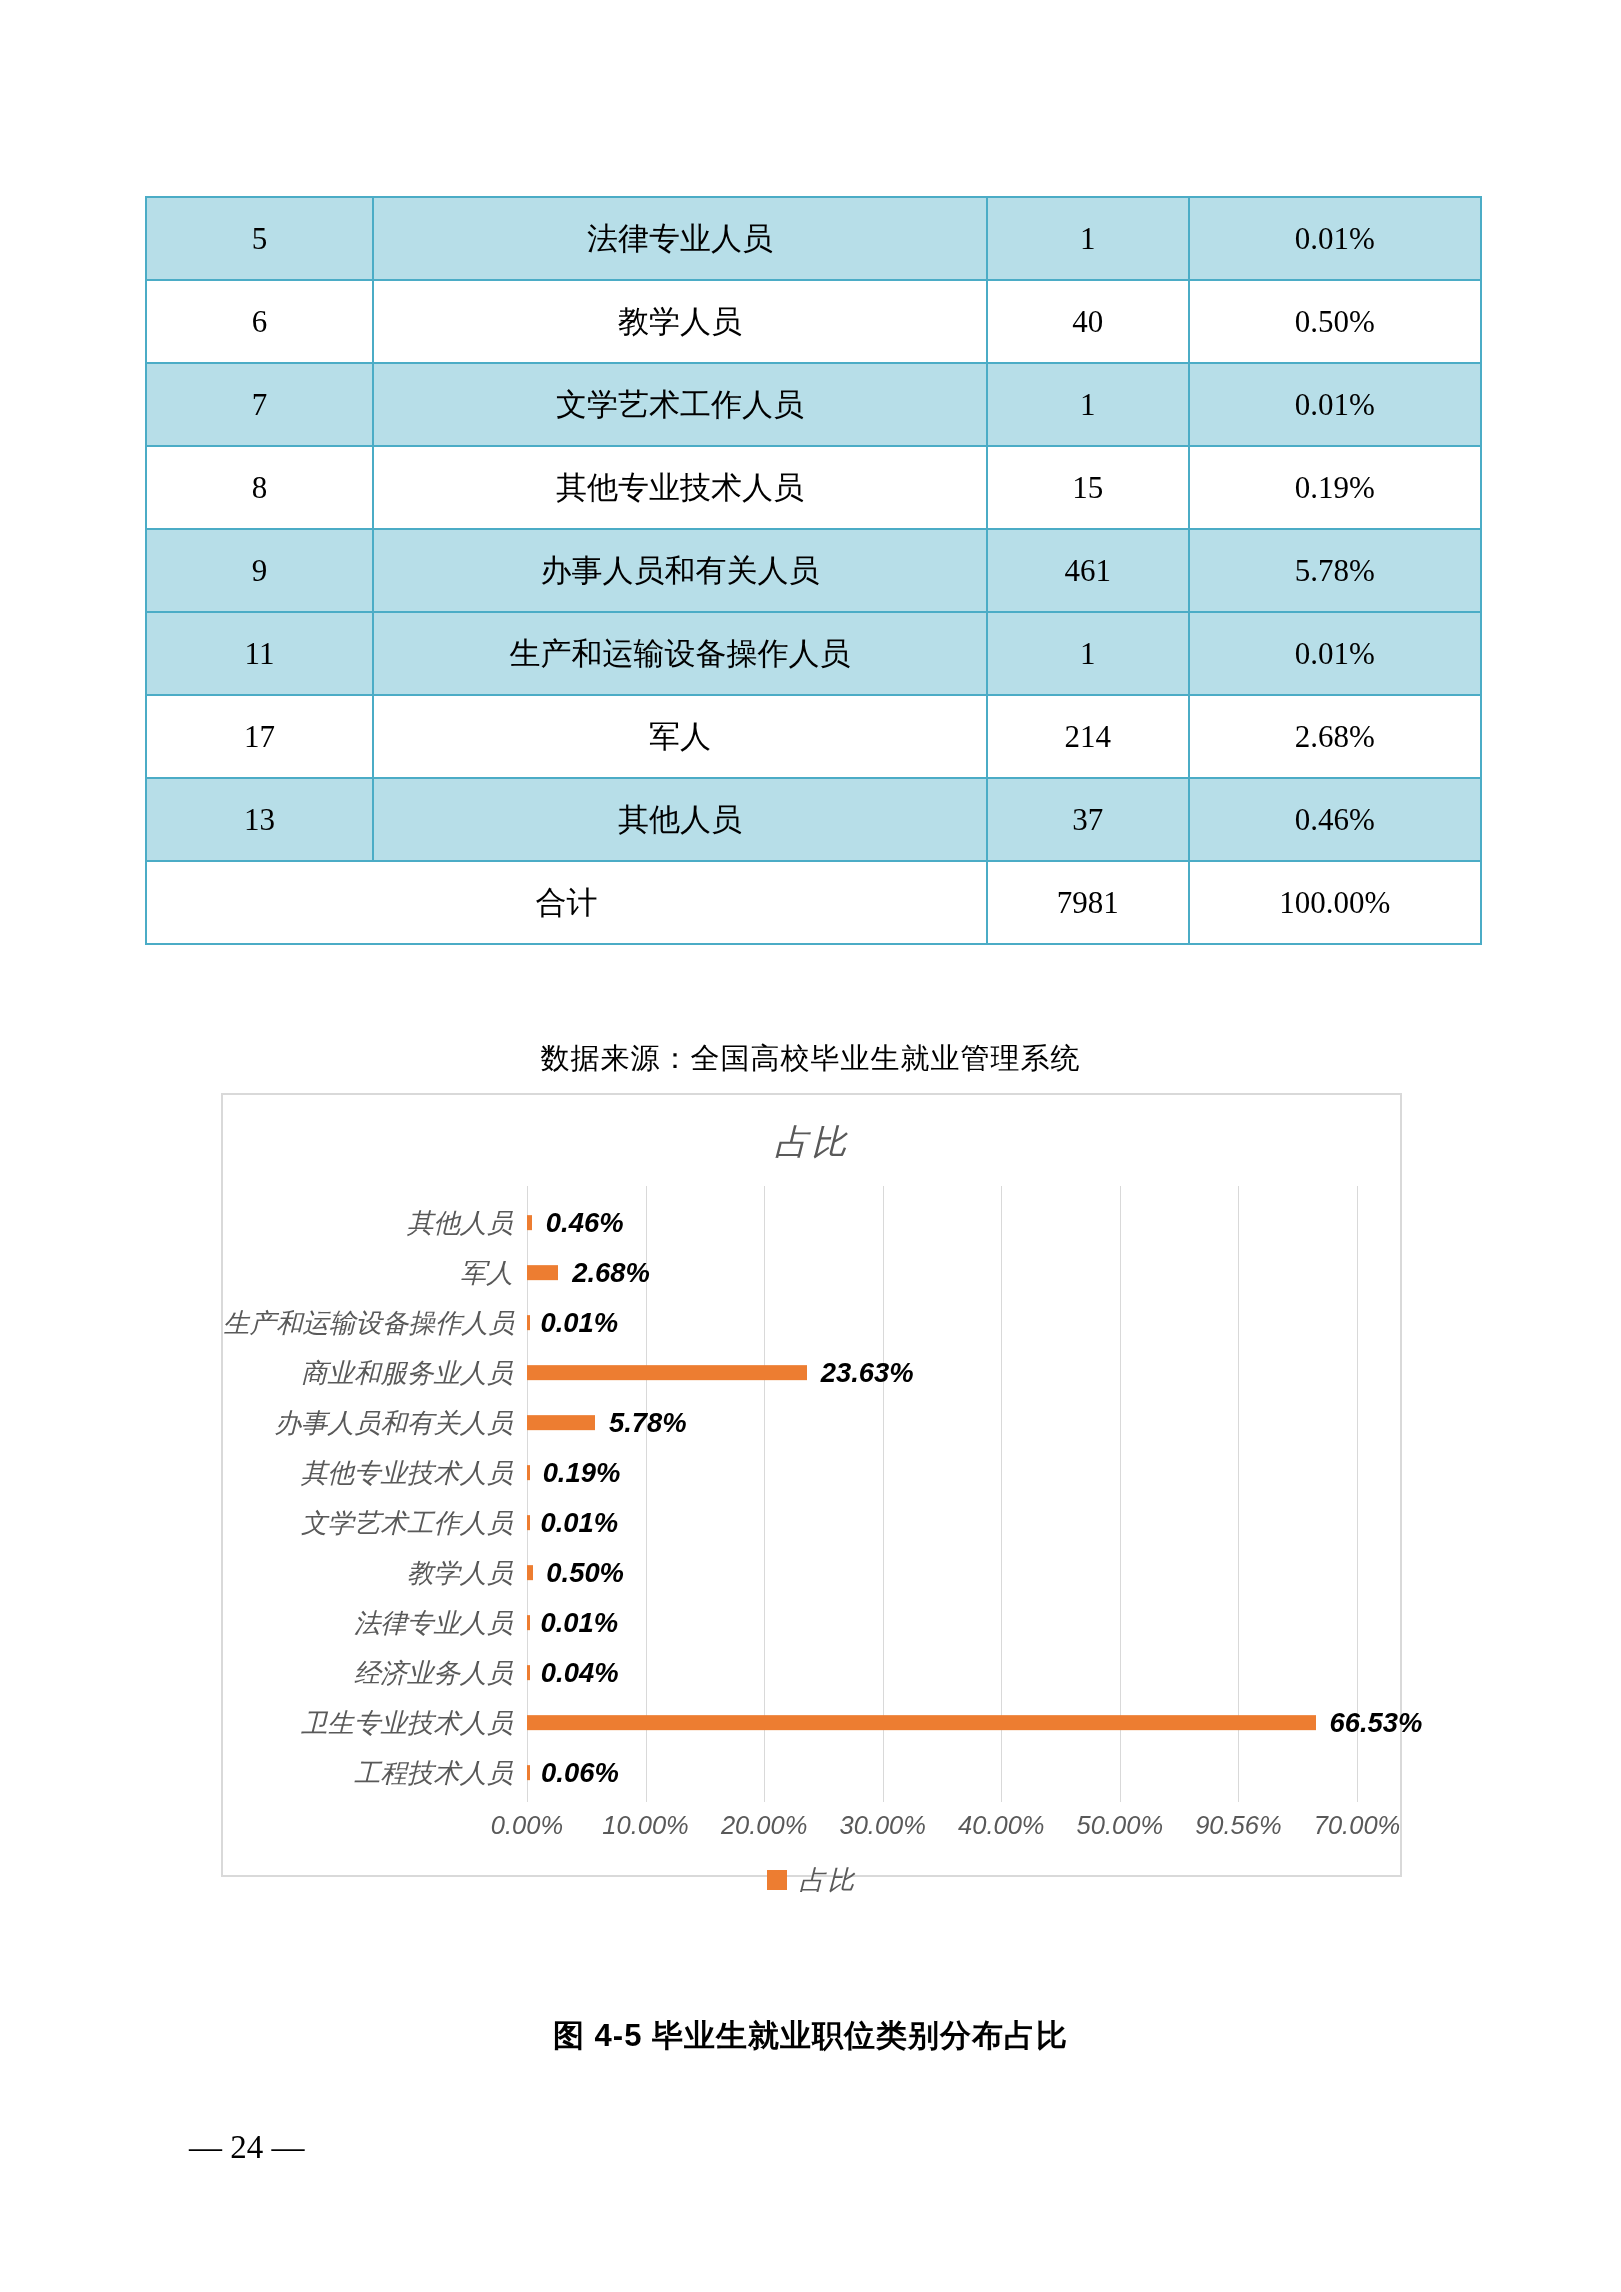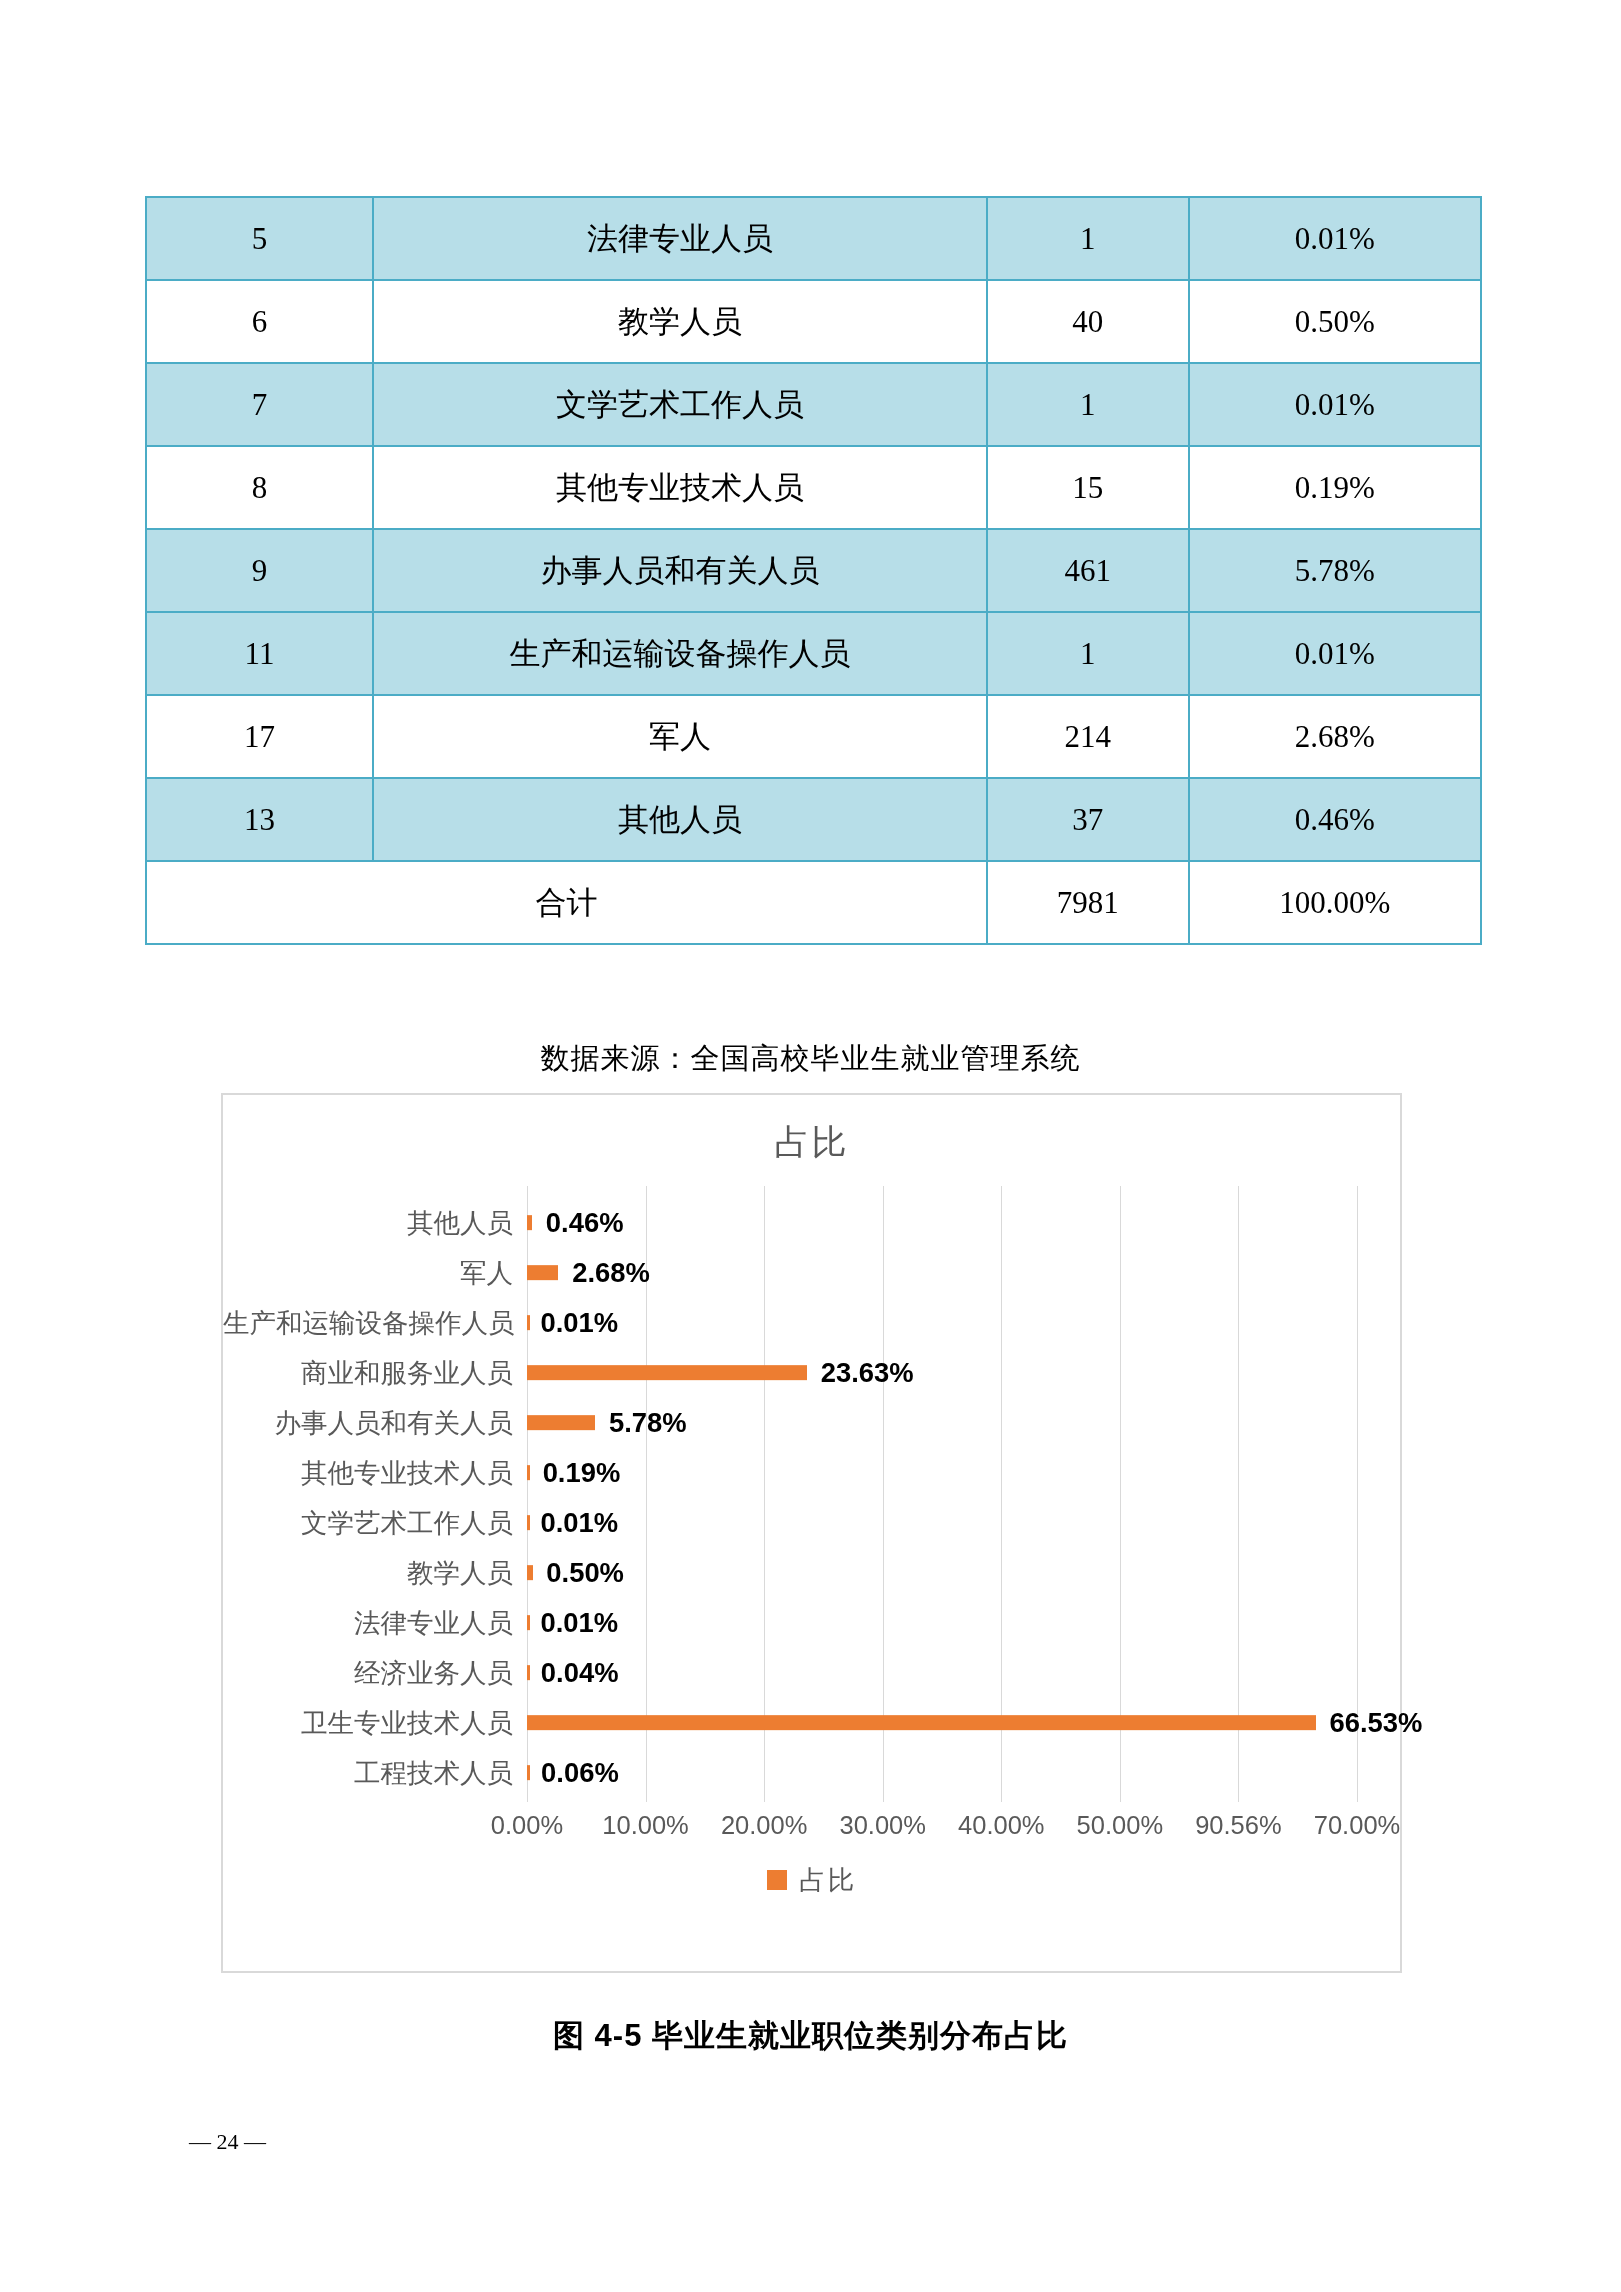--- a/index.html
+++ b/index.html
@@ -21,22 +21,22 @@
     height:81px;text-align:center;vertical-align:middle;
     font-size:31px;color:#000;padding:0 5.9px;overflow:hidden;
   }
   .data-table tr.shaded td{background:var(--table-fill);}
 
   
   .source-note{position:absolute;top:1039px;left:0;width:100%;text-align:center;
     font-size:29px;color:#000;letter-spacing:1px;}
 
   
-  .chart-frame{position:absolute;left:221px;top:1093px;width:1181px;height:880px;
-    border:2px solid var(--grid);background:#fff;box-sizing:border-box;}
+  .chart-frame{position:absolute;left:221px;top:1093px;width:1181px;height:784px;
+    border:2px solid var(--grid);background:#fff;box-sizing:border-box;font-style:italic;}
   .chart-title{margin-top:23.5px;text-align:center;font-size:35px;color:var(--axis-text);
     font-family:"Liberation Sans","DejaVu Sans",sans-serif;letter-spacing:2px;line-height:45px;}
   .plot{position:relative;margin-top:34px;}
   .grid-overlay{position:absolute;left:304px;right:43px;top:-11.8px;bottom:-4.9px;}
   .gridline{position:absolute;top:0;bottom:0;width:1px;background:var(--grid);}
   .chart-rows{position:relative;}
   .chart-row{display:flex;align-items:center;height:50px;position:relative;}
   .cat-label{width:290px;padding-right:13.7px;flex:none;text-align:right;
     font-size:26.5px;color:var(--axis-text);white-space:nowrap;overflow:hidden;}
   .bar-track{position:relative;flex:1;height:50px;margin-right:43px;}
@@ -50,21 +50,21 @@
     font-family:"Liberation Sans","DejaVu Sans",sans-serif;
     font-size:25.5px;color:var(--axis-text);white-space:nowrap;}
   .legend{display:flex;justify-content:center;align-items:center;gap:11.8px;margin-top:15.7px;}
   .legend-swatch{width:20.6px;height:20.6px;background:var(--bar);flex:none;}
   .legend-label{font-size:26.5px;color:var(--axis-text);letter-spacing:2px;}
 
   
   .caption{position:absolute;top:2015px;left:0;width:100%;text-align:center;
     font-family:"Liberation Sans","DejaVu Sans",sans-serif;
     font-weight:bold;font-size:31px;color:#000;letter-spacing:1px;}
-  .page-number{position:absolute;left:189px;top:2129px;font-size:22px;color:#000;}
+  .page-number{position:absolute;left:189px;top:2129px;font-size:33px;color:#000;}
 </style>
 </head>
 <body style="--table-fill: #B7DEE8; --table-border: #4BACC6; --bar: #ED7D31; --axis-text: #595959; --grid: #D9D9D9;">
 
 <div class="page">
 
   <table class="data-table">
     <colgroup>
       <col style="width:17.0%">
         <col style="width:46.0%">

